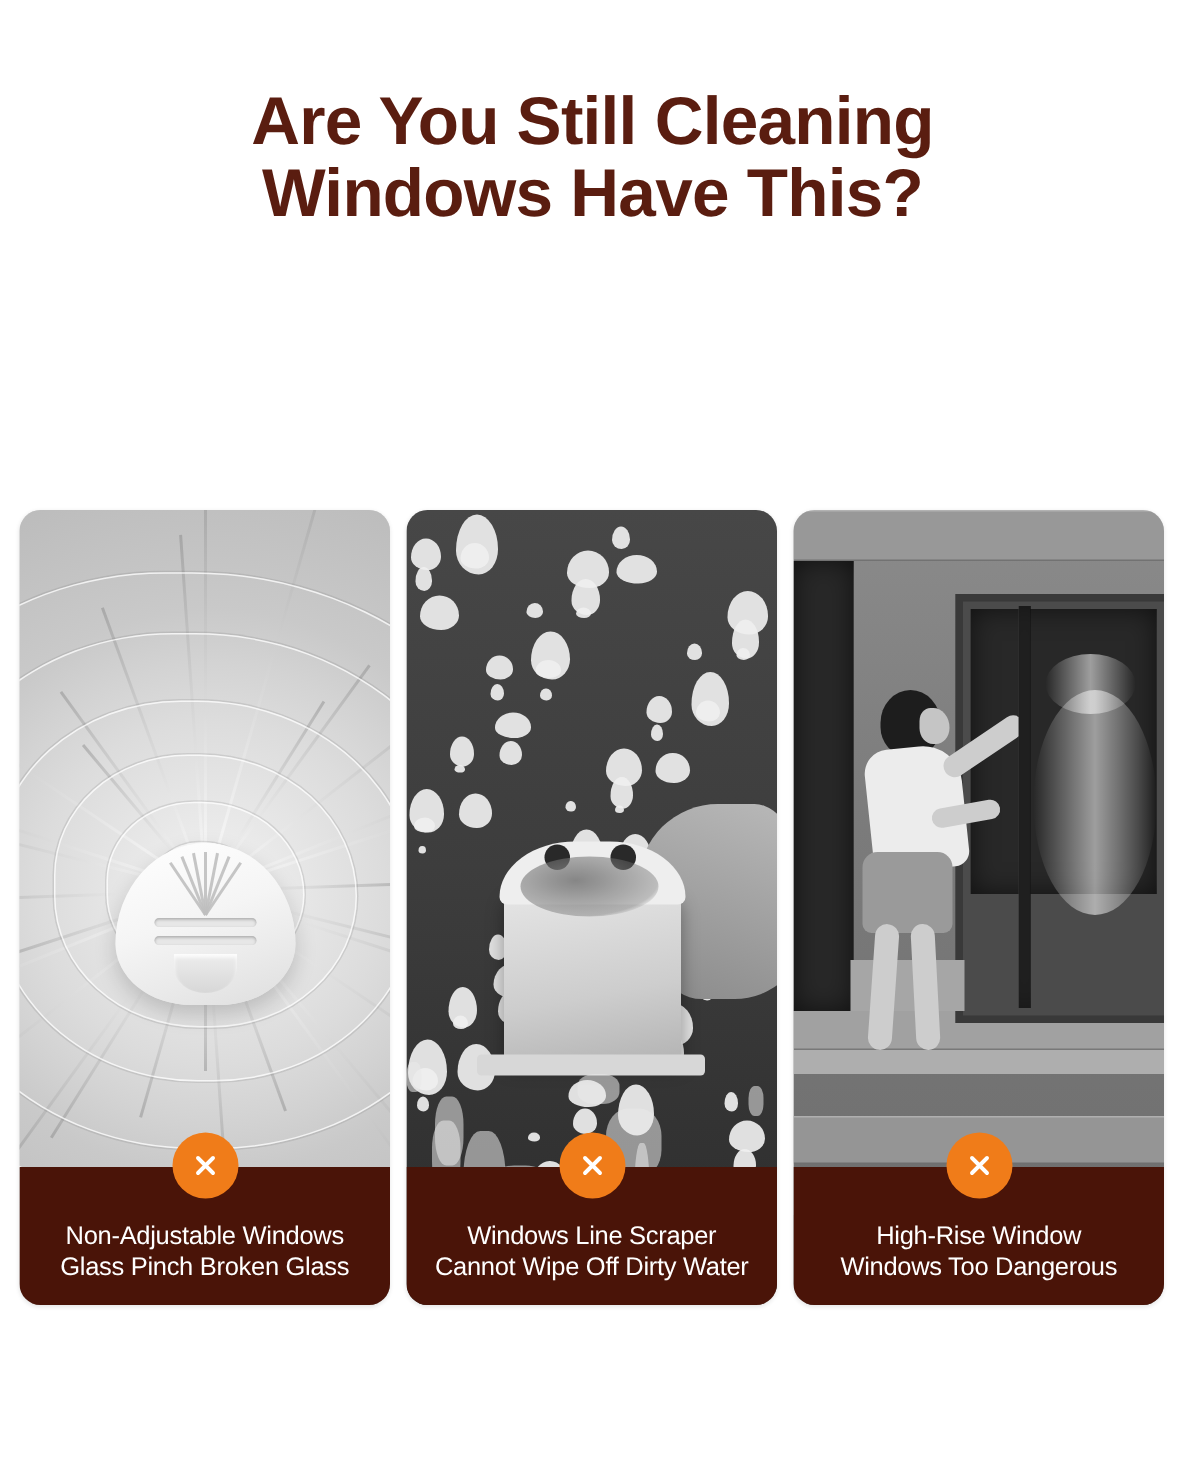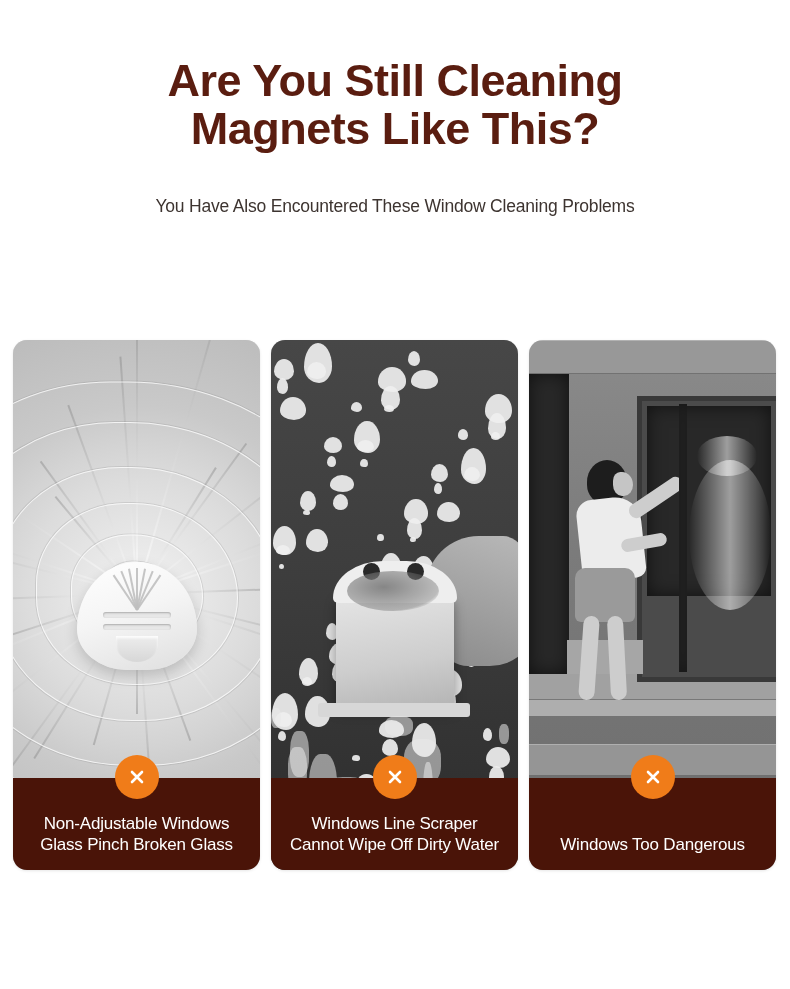--- a/index.html
+++ b/index.html
@@ -324,23 +324,22 @@
     justify-content: center;
   }
   .badge svg { display: block; }
 </style>
 </head>
 <body>
 
 <div class="header">
   <h1 class="headline">
     <span class="line line1">Are You Still Cleaning</span>
-    <span class="line line2">Magnets Like This?</span>
+    <span class="line line2">Windows Have This?</span>
   </h1>
-  <p class="subhead">You Have Also Encountered These Window Cleaning Problems</p>
 </div>
 
 <div class="cards">
 
   <div class="card">
     <div class="photo">
       <div class="glass-bg"></div>
       <div id="cracks1">
           <div class="crack" style="height:120px;transform:translateX(-50%) rotate(0deg);"></div>
           <div class="crack" style="height:157px;transform:translateX(-50%) rotate(16deg);"></div>
@@ -565,18 +564,19 @@
       <div class="wipe-streak" style="left:160px;top:120px;width:82px;height:150px;"></div>
       <div class="wipe-streak" style="left:168px;top:96px;width:60px;height:40px;"></div>
     </div>
     <div class="caption">
       <div class="badge">
         <svg width="20" height="20" viewBox="0 0 20 20" aria-hidden="true">
           <path d="M5 5 L15 15 M15 5 L5 15" stroke="#ffffff" stroke-width="2.6" stroke-linecap="round" fill="none"></path>
         </svg>
       </div>
       <div class="caption-text">
+        <div>High-Rise Window</div>
         <div>Windows Too Dangerous</div>
       </div>
     </div>
   </div>
 
 </div>
 
 </body></html>

